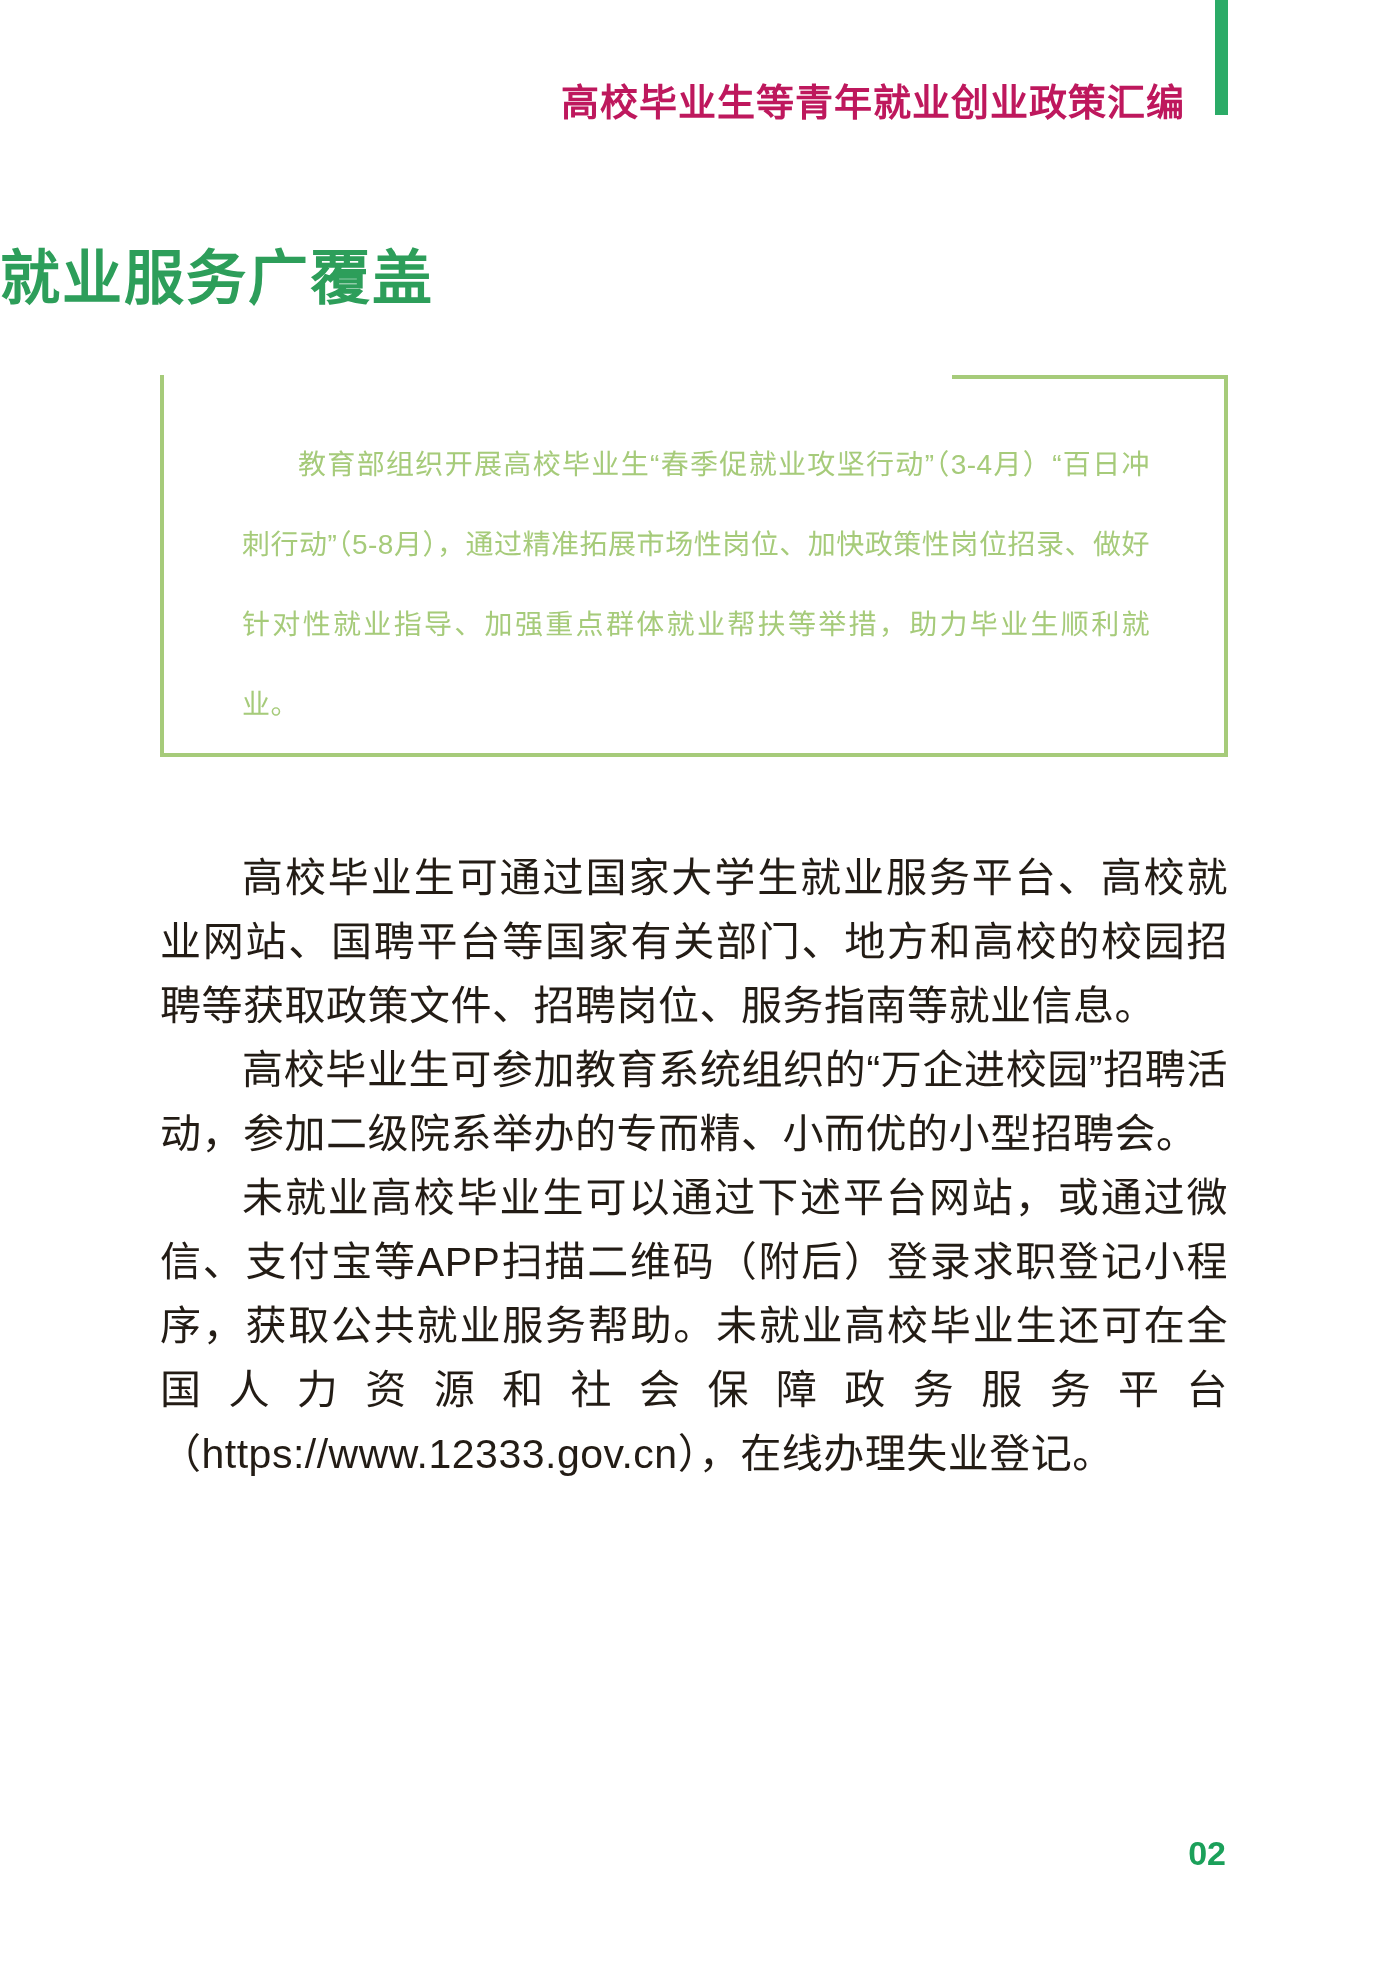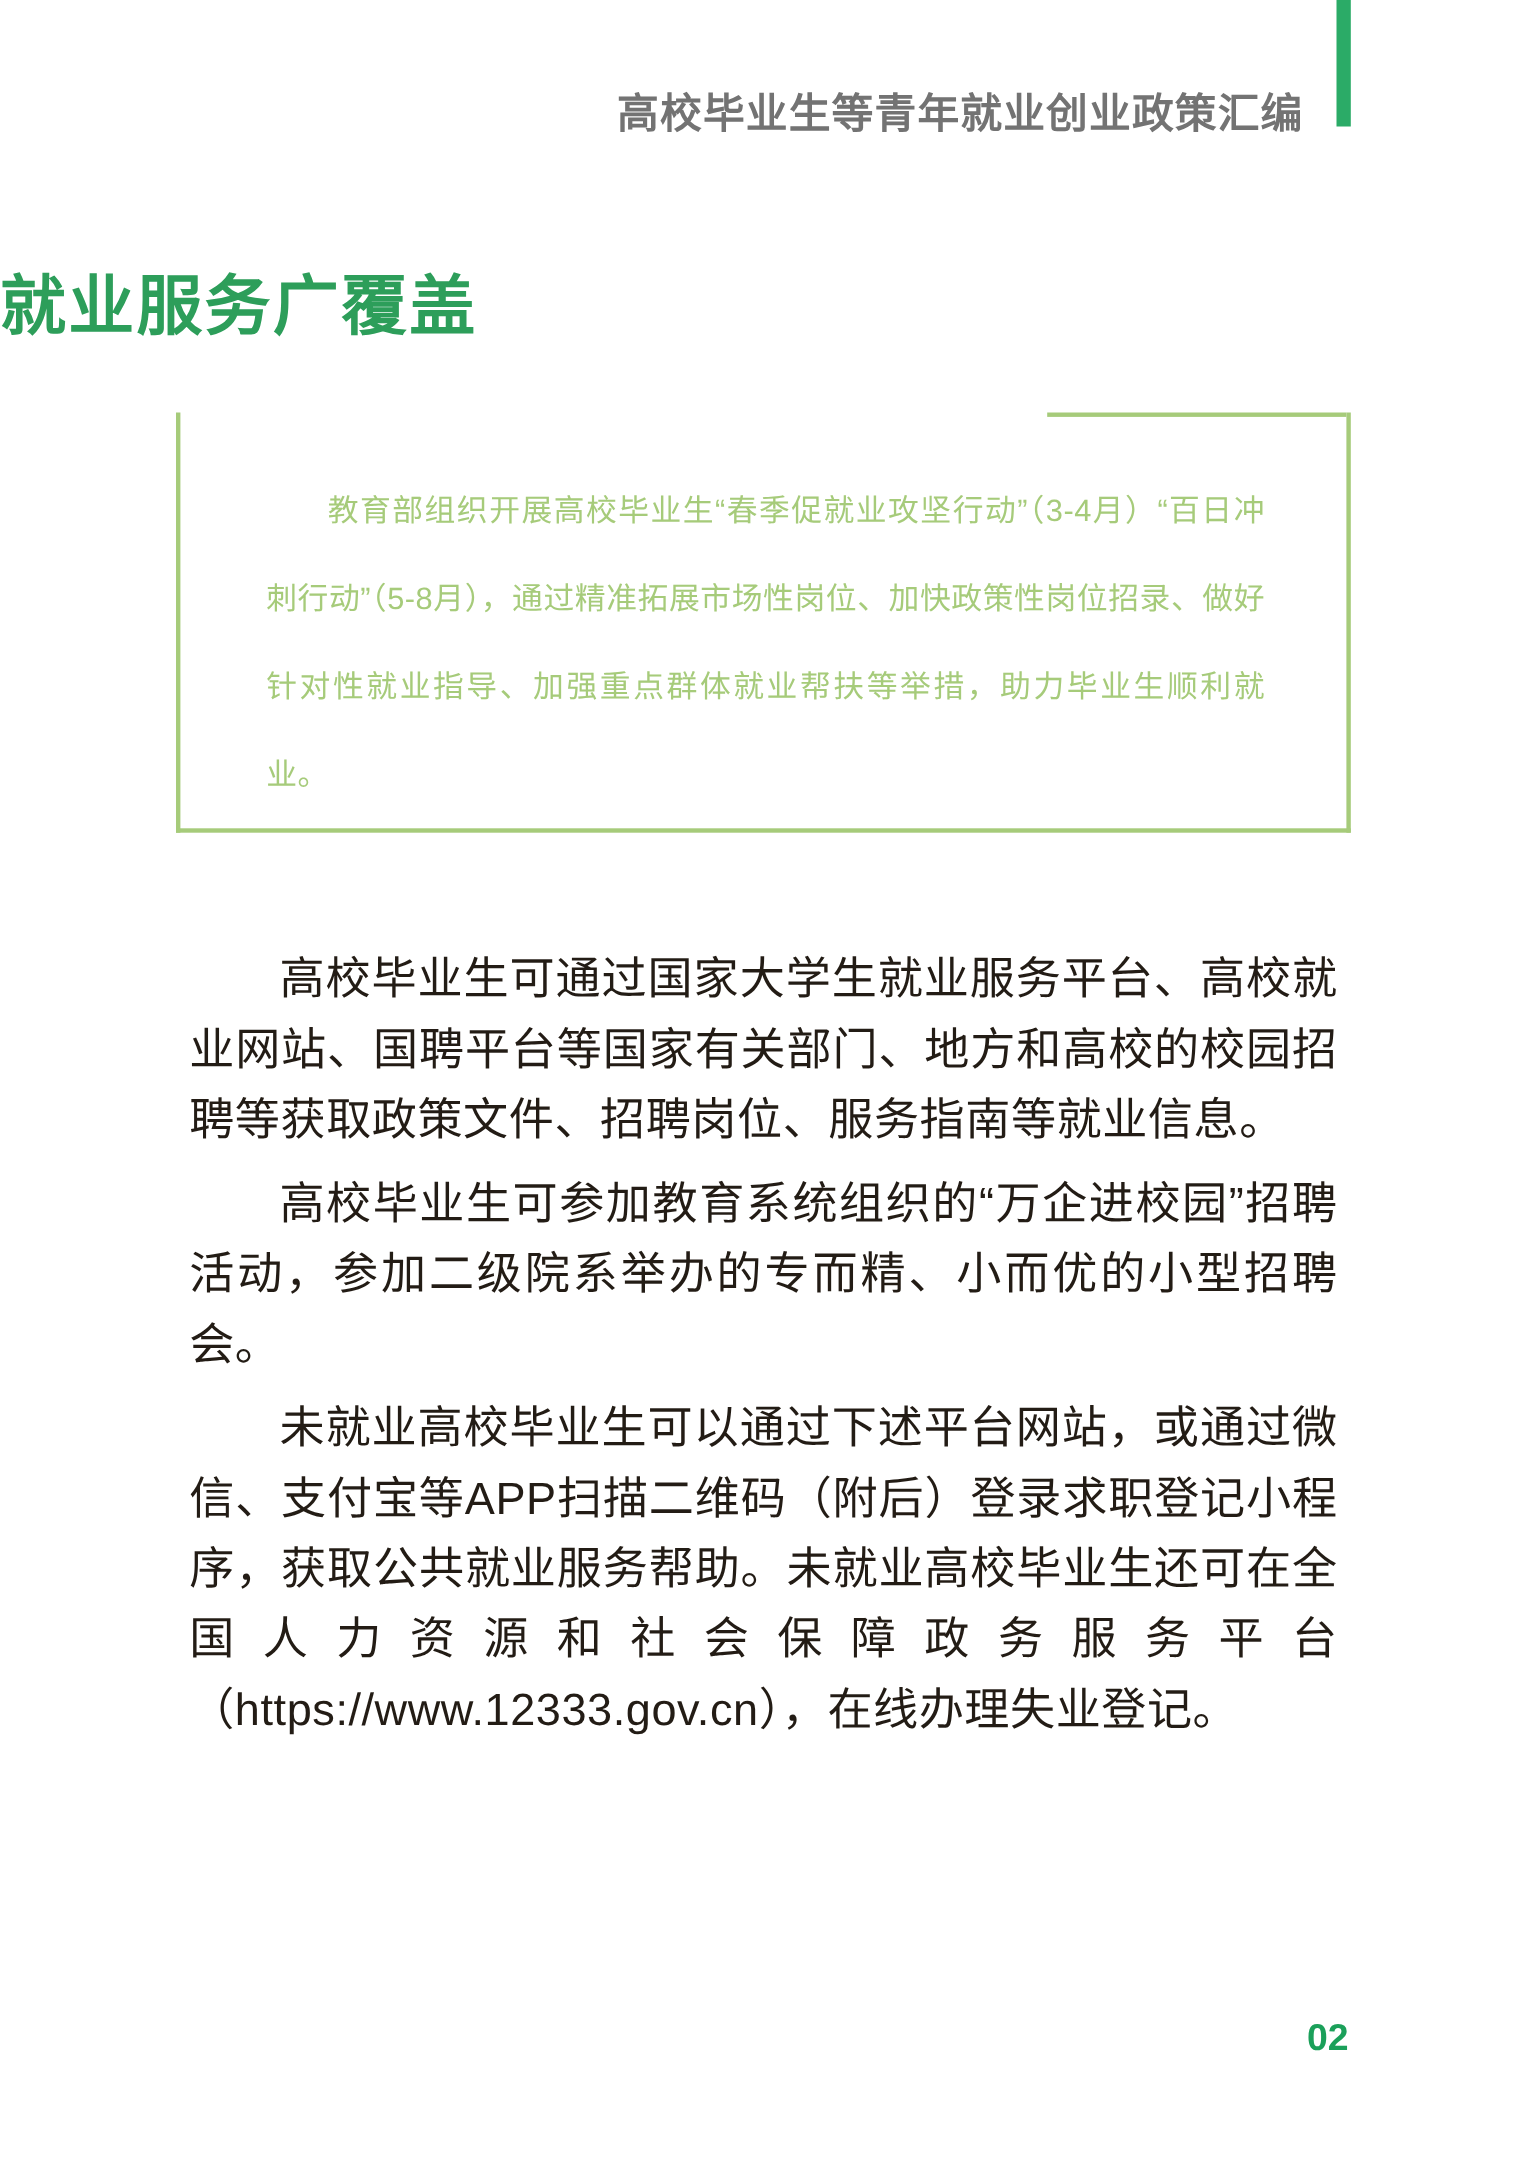--- a/index.html
+++ b/index.html
@@ -15,21 +15,21 @@
     overflow: hidden;
     font-family: "Liberation Sans", "DejaVu Sans", sans-serif;
   }
   
   .header-title {
     position: absolute;
     top: 72px;
     right: 201px;
     font-size: 38px;
     font-weight: bold;
-    color: #737373;
+    color: #be185d;
     letter-spacing: 1px;
     white-space: nowrap;
   }
   .header-bar {
     position: absolute;
     top: 0;
     left: 1215px;
     width: 13px;
     height: 115px;
     background: #2bab67;
@@ -83,21 +83,21 @@
     position: absolute;
     top: 846px;
     left: 160px;
     width: 1068px;
     font-size: 41px;
     line-height: 64px;
     color: #231c15;
     text-align: justify;
   }
   .body-text p {
-    margin: 12px;
+    margin: 0;
     text-indent: 2em;
     letter-spacing: 0.5px;
   }
   
   .page-number {
     position: absolute;
     top: 1834px;
     right: 160px;
     font-size: 34px;
     font-weight: bold;

